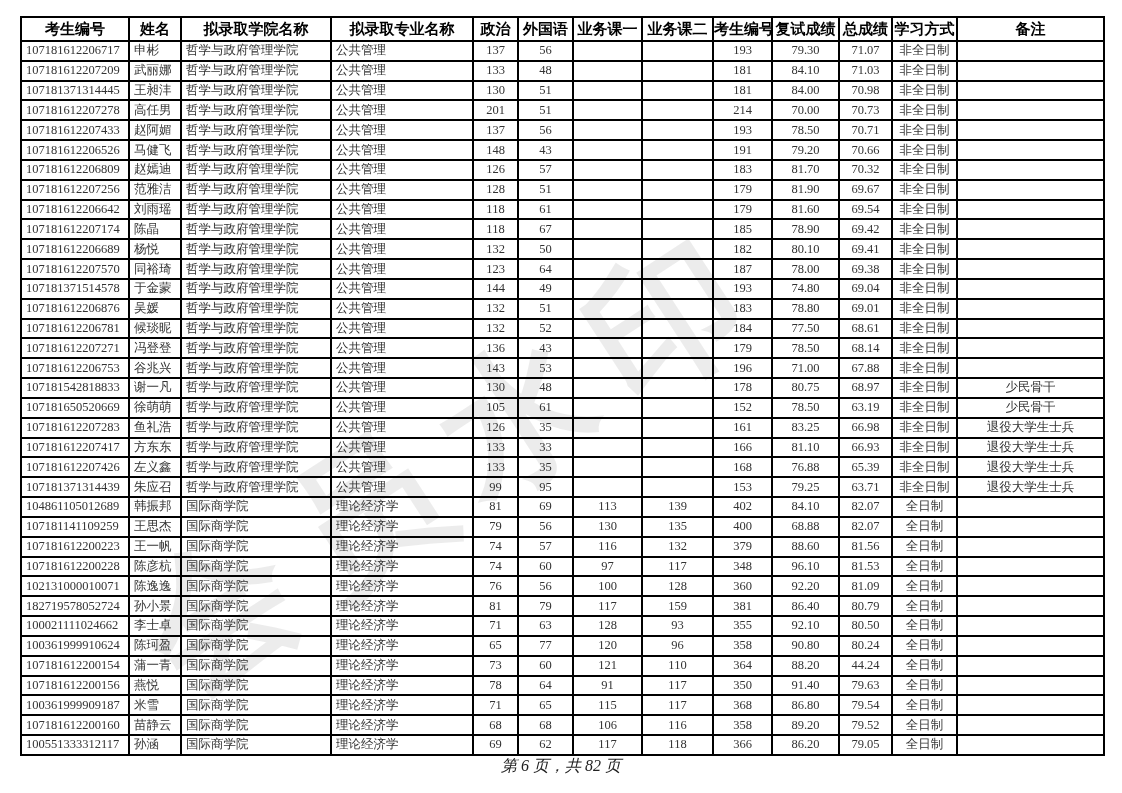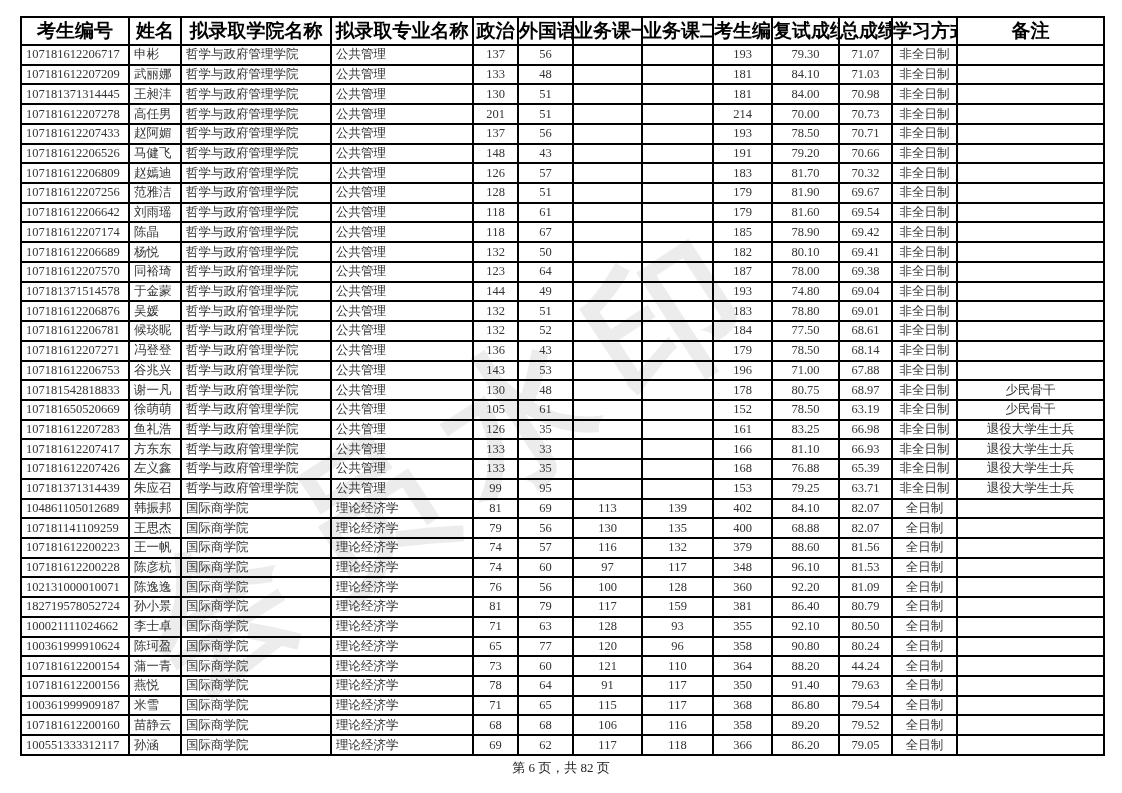--- a/index.html
+++ b/index.html
@@ -16,33 +16,33 @@
     z-index:0; pointer-events:none; user-select:none;
   }
   table.admission {
     position:absolute; left:20px; top:16px; z-index:1;
     width:1083px; height:740px;
     border-collapse:collapse; table-layout:fixed;
     background:transparent;
   }
   table.admission th {
     border:2px solid #000; padding:0;
-    font-size:19px; font-weight:bold; color:#000;
+    font-size:15px; font-weight:bold; color:#000;
     text-align:center; height:22px; overflow:hidden; white-space:nowrap;
   }
   table.admission td {
     border:2px solid #000; padding:0 2px;
     font-size:12.5px; color:#333;
     overflow:hidden; white-space:nowrap;
   }
   table.admission td.left  { text-align:left; padding-left:4px; }
   table.admission td.center{ text-align:center; }
   .footer {
     position:absolute; left:0; bottom:16px; width:100%;
-    text-align:center; font-size:13px; color:#222; z-index:1;
+    text-align:center; font-size:16px; color:#222; z-index:1;font-style:italic;
   }
 </style>
 </head>
 <body>
 
 <div class="watermark">会员水印</div>
 
 <table class="admission">
   <colgroup>
       <col style="width: 108px;">

